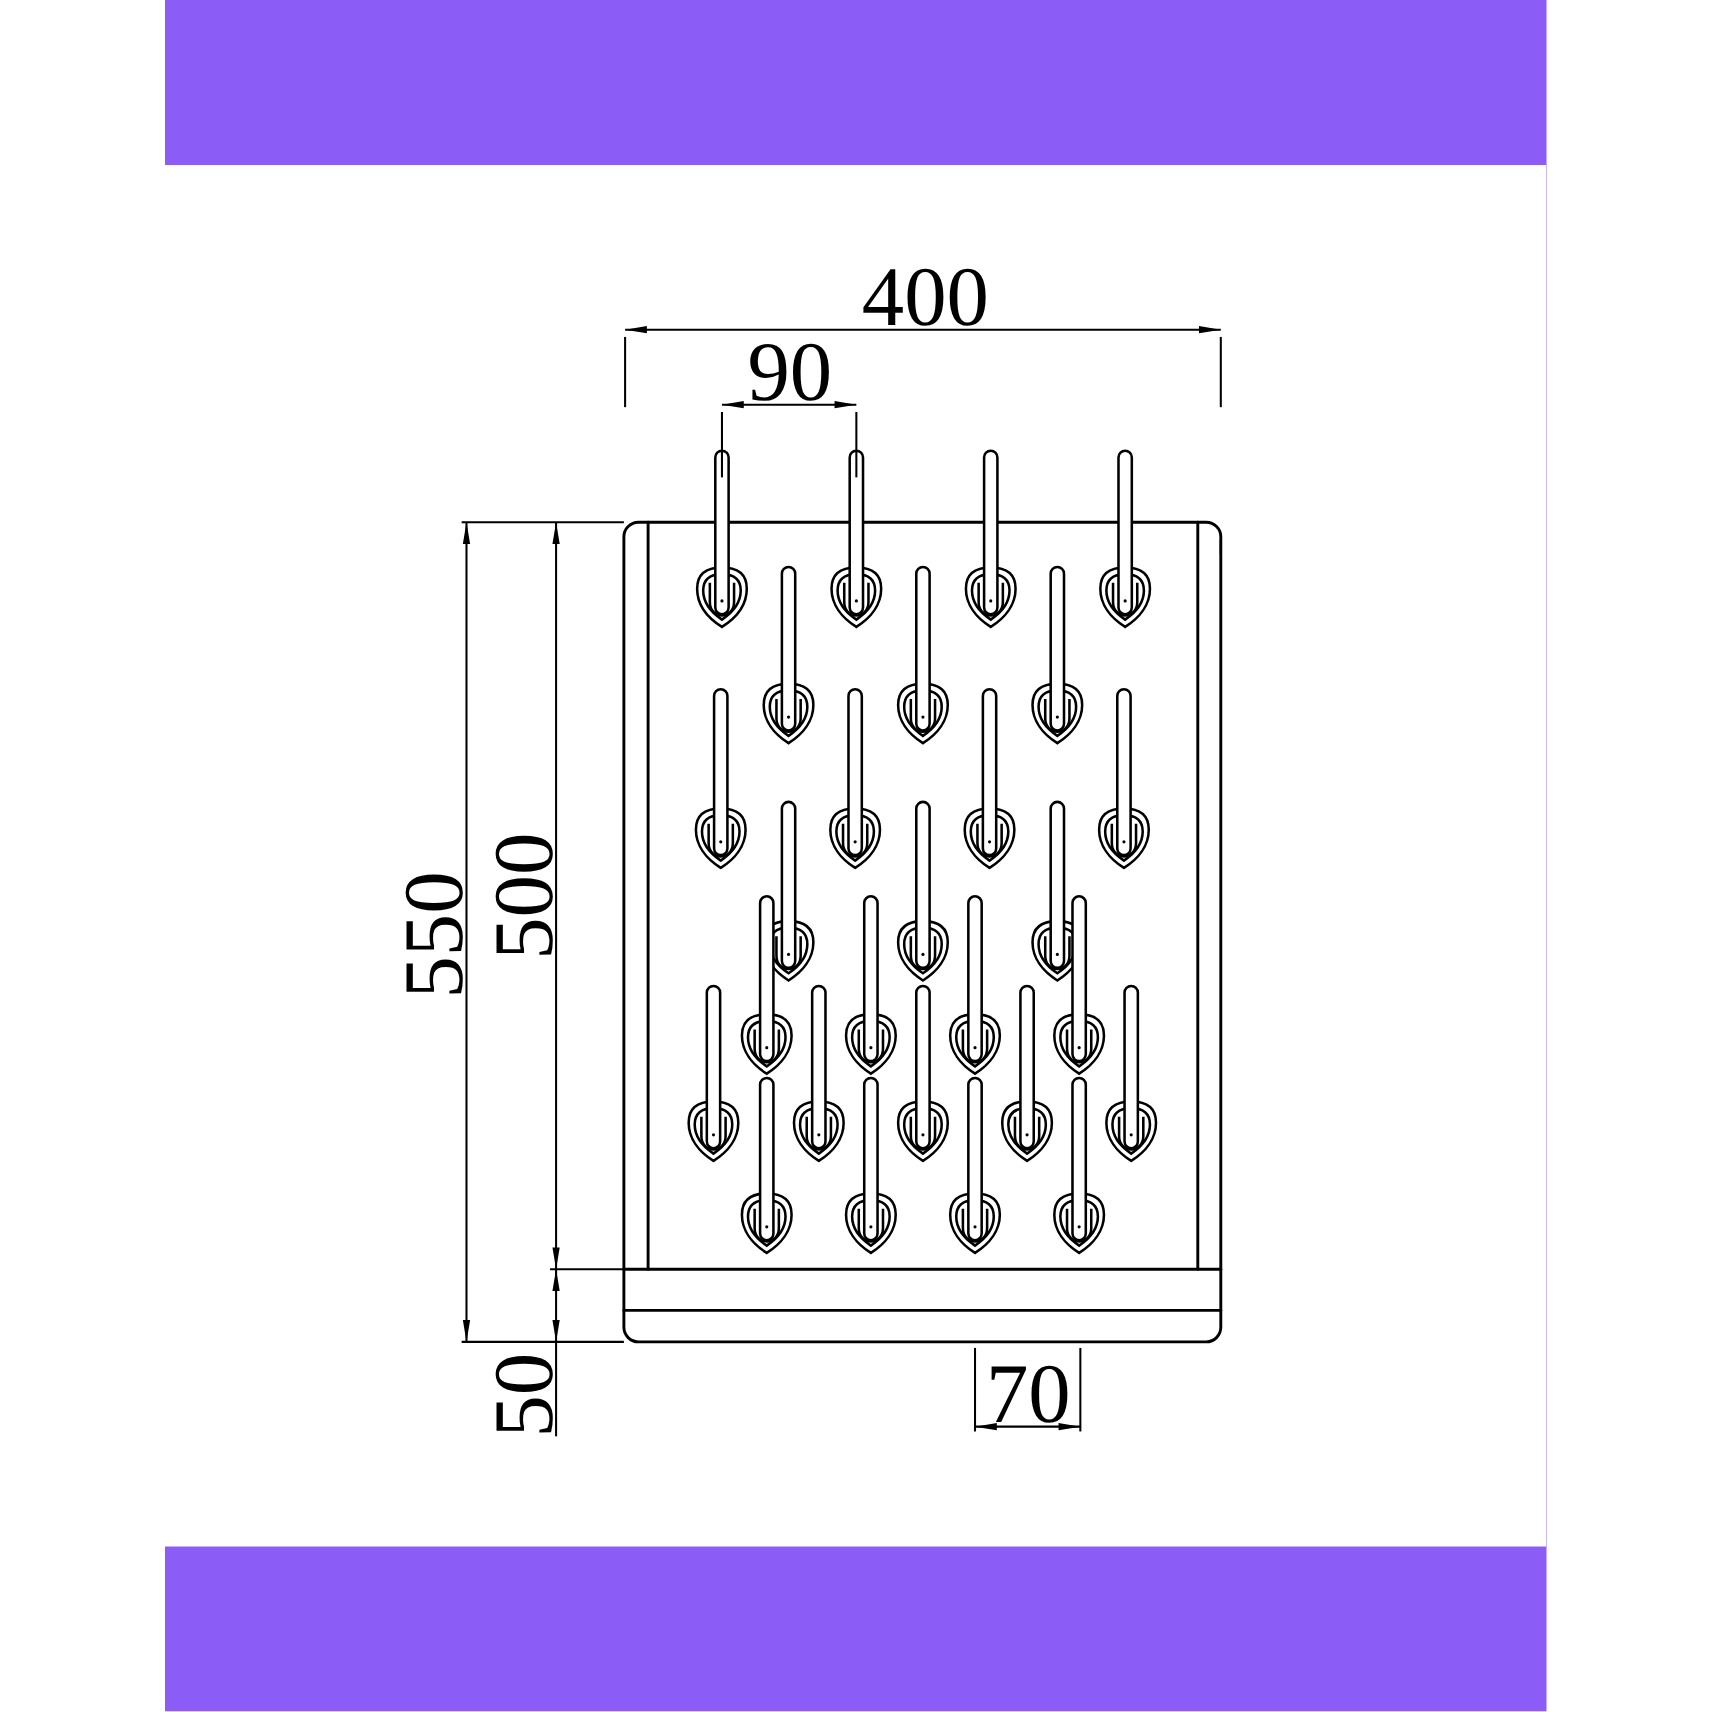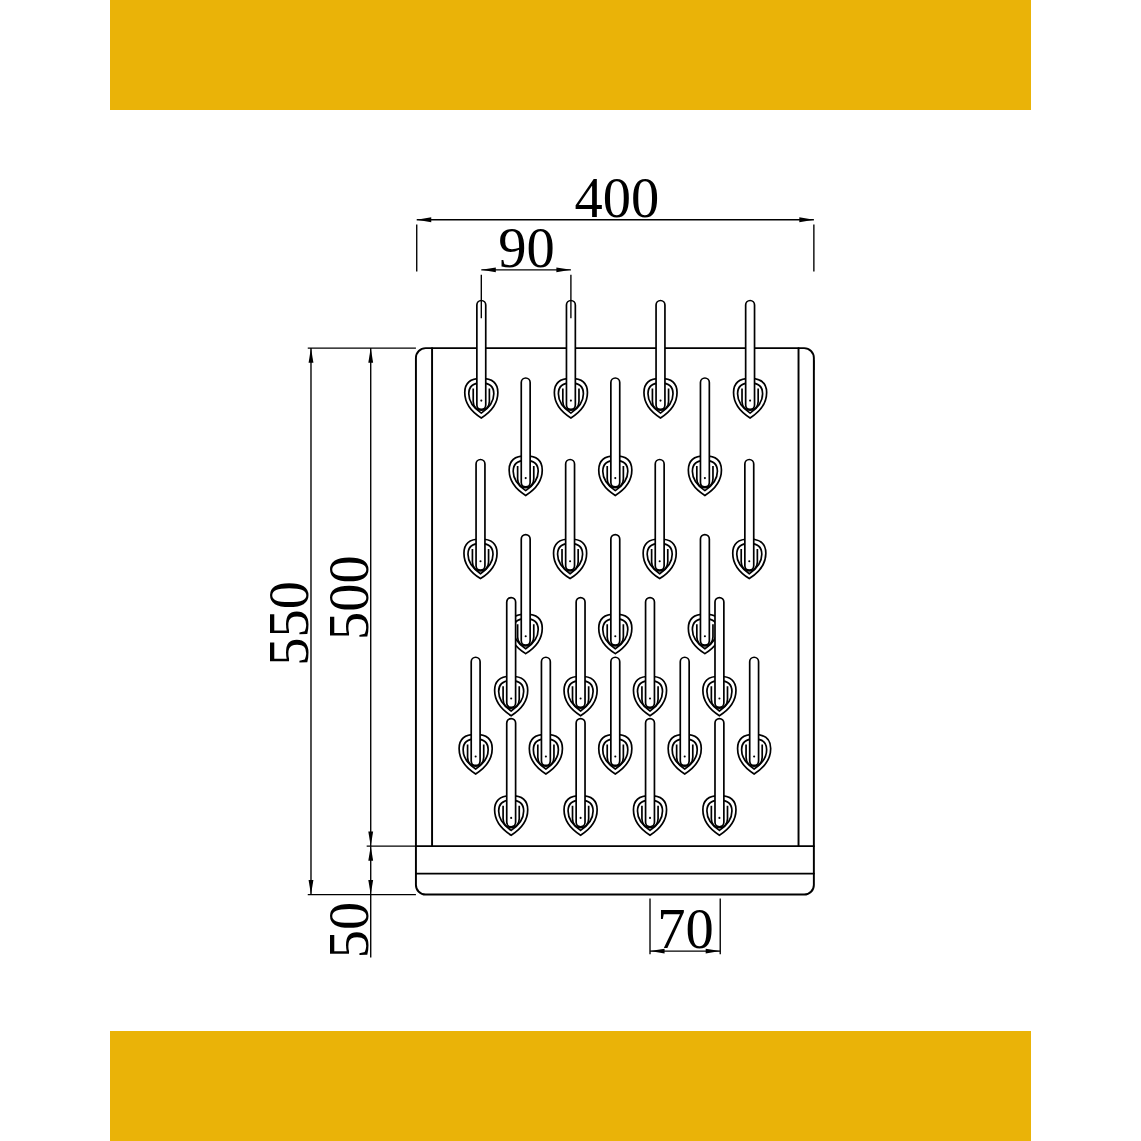--- a/index.html
+++ b/index.html
@@ -1,19 +1,19 @@
 <!DOCTYPE html>
 <html><head>
 <meta charset="utf-8">
 <style>
   html, body { margin: 0; padding: 0; background: #ffffff; }
   body { display: flex; justify-content: center; align-items: flex-start; }
   .sheet {
     width: 921px; height: 1141px;
-    background: #eab308;
+    background: #8b5cf6;
     position: relative;
     overflow: hidden;
   }
   svg { display: block; width: 100%; height: 100%; }
   text {
     font-family: "Liberation Serif", "DejaVu Serif", serif;
   }
 </style>
 </head>
 <body>

